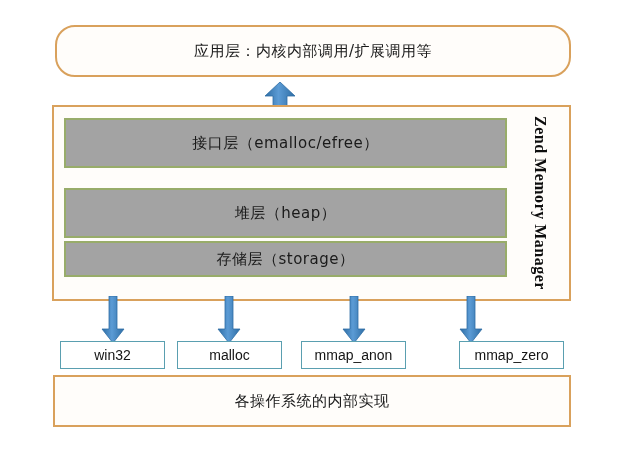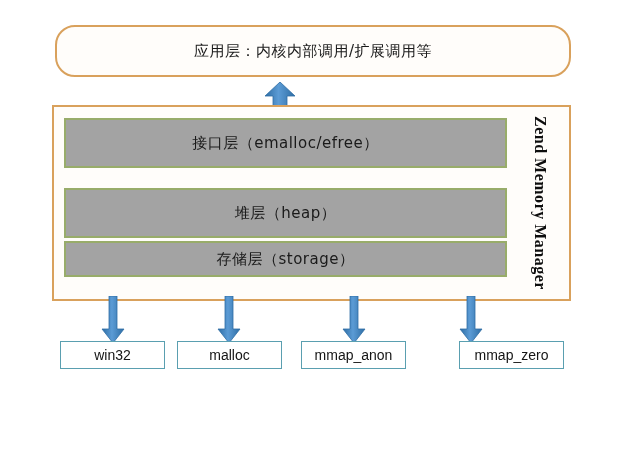--- a/index.html
+++ b/index.html
@@ -200,14 +200,17 @@
   </div>
 
   <div class="box box-teal" style="left:177px; top:341px; width:105px; height:28px;">
     <span class="label-small center-text">malloc</span>
   </div>
 
   <div class="box box-teal" style="left:419px; top:341px; width:105px; height:28px;margin-left:40px;">
     <span class="label-small center-text">mmap_zero</span>
   </div>
 
+  <div class="box box-orange" style="left:53px; top:375px; width:518px; height:52px;">
+    <span class="label-cn center-text">各操作系统的内部实现</span>
+  </div>
 
 </div>
 
 </body></html>

